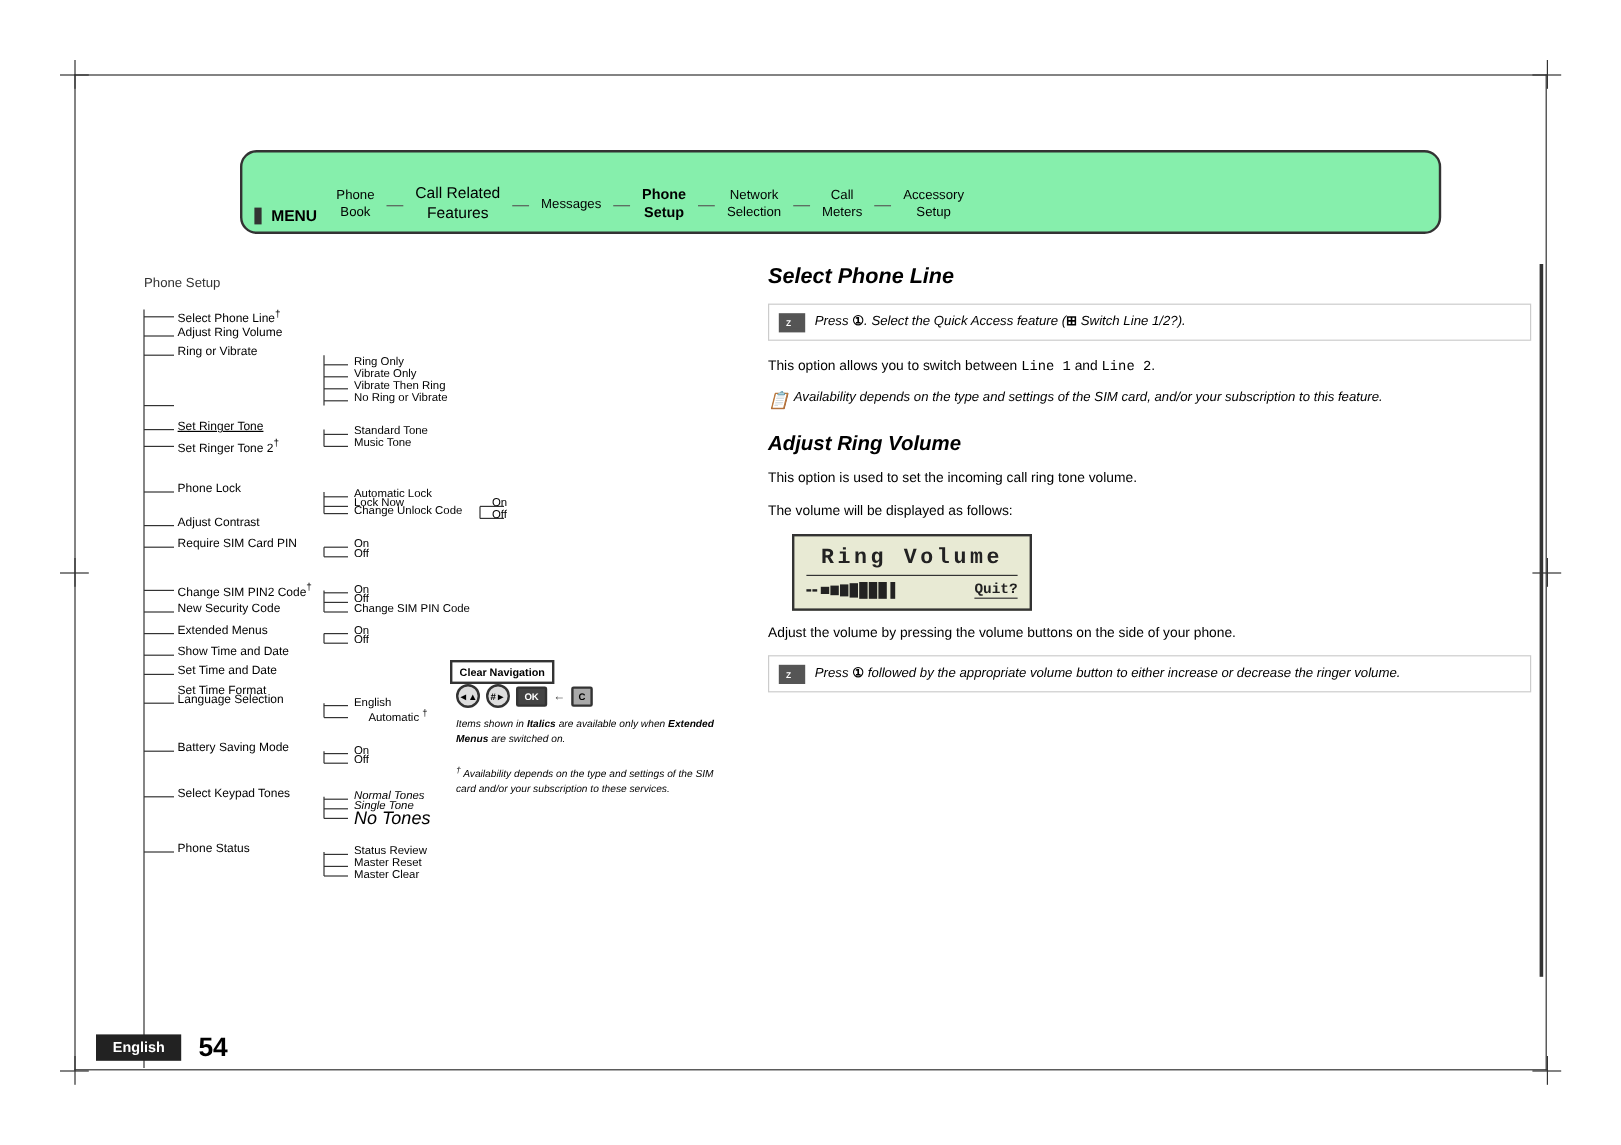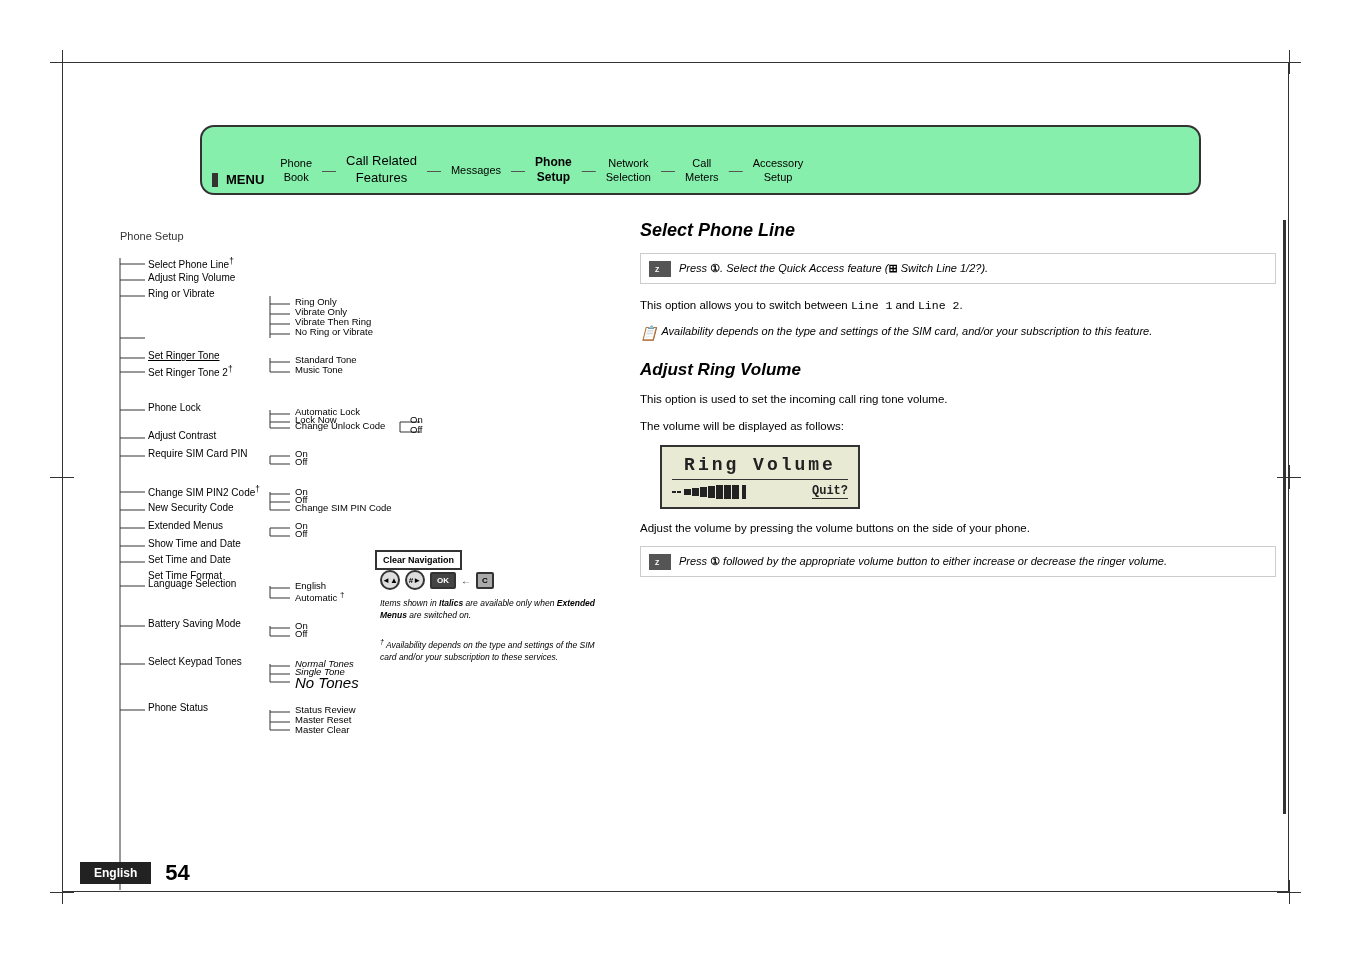--- a/index.html
+++ b/index.html
@@ -457,21 +457,21 @@
       <div style="position:absolute;top:270px;left:58px;font-size:10px;">Extended Menus</div>
       <div style="position:absolute;top:270px;left:205px;font-size:9.5px;">On</div>
       <div style="position:absolute;top:278px;left:205px;font-size:9.5px;">Off</div>
 
       <div style="position:absolute;top:288px;left:58px;font-size:10px;">Show Time and Date</div>
       <div style="position:absolute;top:304px;left:58px;font-size:10px;">Set Time and Date</div>
       <div style="position:absolute;top:320px;left:58px;font-size:10px;">Set Time Format</div>
 
       <div style="position:absolute;top:328px;left:58px;font-size:10px;">Language Selection</div>
       <div style="position:absolute;top:330px;left:205px;font-size:9.5px;">English</div>
-      <div style="position:absolute;top:340px;left:205px;font-size:9.5px;">Automatic <sup>†</sup></div>
+      <div style="position:absolute;top:340px;left:217px;font-size:9.5px;">Automatic <sup>†</sup></div>
 
       <div style="position:absolute;top:300px;left:285px;font-size:9px;font-weight:bold;border:2px solid #333;padding:3px 6px;background:#fff;">Clear Navigation</div>
       <div style="position:absolute;top:320px;left:290px;display:flex;align-items:center;gap:5px;">
         <div style="width:20px;height:20px;border-radius:50%;border:2px solid #333;display:flex;align-items:center;justify-content:center;font-size:8px;font-weight:bold;background:#ddd;">◄▲</div>
         <div style="width:20px;height:20px;border-radius:50%;border:2px solid #333;display:flex;align-items:center;justify-content:center;font-size:8px;font-weight:bold;background:#ddd;">#►</div>
         <div style="background:#444;color:#fff;padding:2px 5px;font-size:8px;font-weight:bold;border:2px solid #333;border-radius:2px;">OK</div>
         <span style="font-size:10px;color:#333;">←</span>
         <div style="background:#aaa;padding:2px 4px;font-size:8px;font-weight:bold;border:2px solid #333;border-radius:2px;">C</div>
       </div>
       <div style="position:absolute;top:388px;left:290px;font-size:8.5px;font-style:italic;max-width:220px;line-height:1.4;"><sup>†</sup> Availability depends on the type and settings of the SIM card and/or your subscription to these services.</div>

